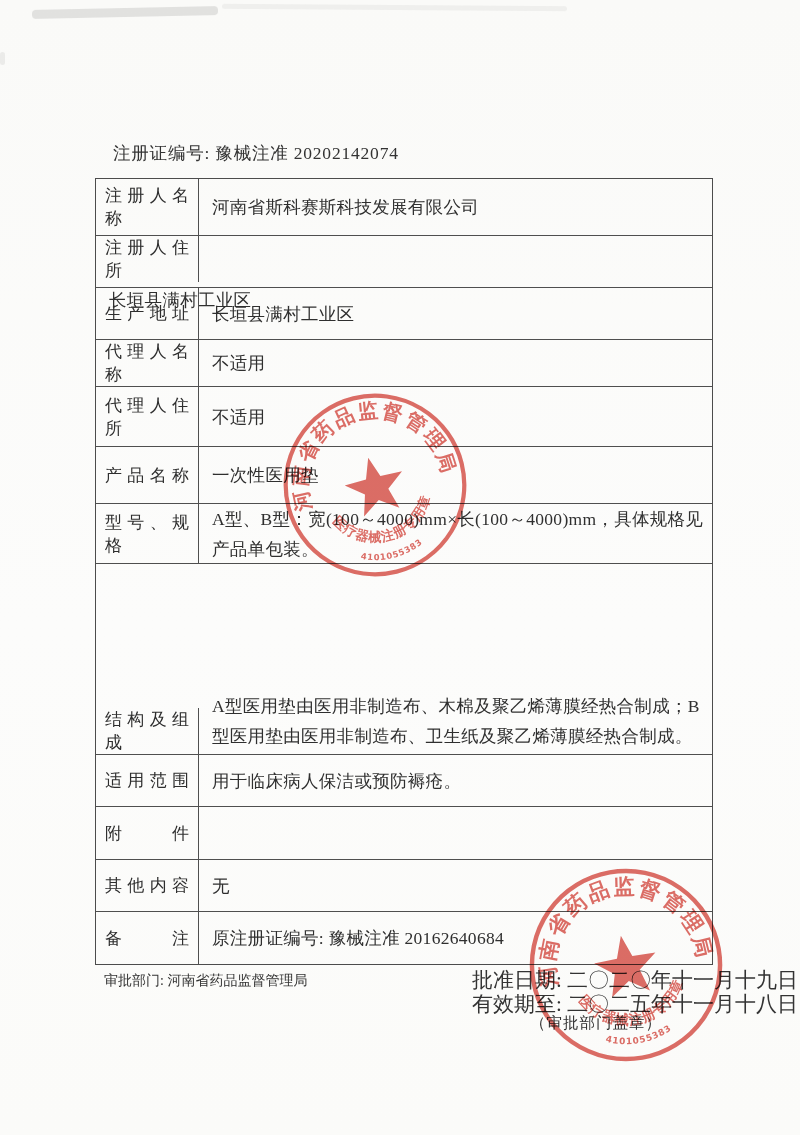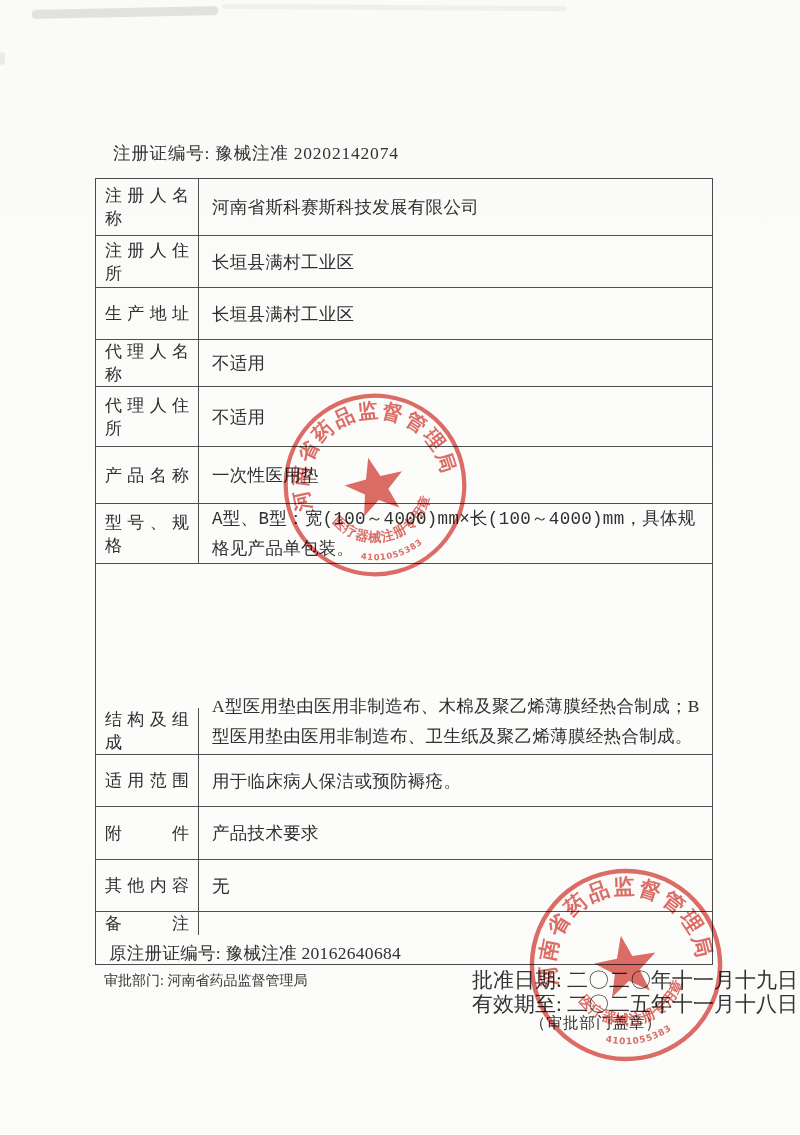--- a/index.html
+++ b/index.html
@@ -14,28 +14,28 @@
   .artifact.a2{left:222px;top:5px;width:345px;height:5px;opacity:.45;transform:rotate(.4deg);}
   .artifact.a3{left:0;top:52px;width:5px;height:13px;opacity:.6;}
 
   .title{position:absolute;top:88px;left:0;width:100%;text-align:center;
          font-family:"DejaVu Sans","Liberation Sans",sans-serif;font-weight:bold;
          font-size:30px;letter-spacing:2px;color:#1b1b1b;}
   .regno{position:absolute;top:141px;left:113px;font-size:17.5px;letter-spacing:.8px;color:#333;}
 
   .cert-table{position:absolute;left:95px;top:178px;width:618px;border:1px solid #4c4c4c;box-sizing:border-box;}
   .row{display:flex;border-bottom:1px solid #4f4f4f;box-sizing:border-box;}
-  .row:last-child{border-bottom:none;flex-direction:column;}
+  .row:last-child{border-bottom:none;}
   .row:nth-of-type(1){height:57px;}
-  .row:nth-of-type(2){height:52px;}
+  .row:nth-of-type(2){height:52px;flex-direction:column;}
   .row:nth-of-type(3){height:52px;}
   .row:nth-of-type(4){height:47px;}
   .row:nth-of-type(5){height:60px;}
   .row:nth-of-type(6){height:57px;}
-  .row:nth-of-type(7){height:60px;font-family:Liberation Mono, monospace;}
+  .row:nth-of-type(7){height:60px;}
   .row:nth-of-type(8){height:191px;align-items:flex-end;}
   .row:nth-of-type(9){height:52px;}
   .row:nth-of-type(10){height:53px;}
   .row:nth-of-type(11){height:52px;}
   .row:nth-of-type(12){height:52px;}
   .cell{box-sizing:border-box;}
   .cell.label{width:103px;border-right:1px solid #4f4f4f;display:flex;align-items:center;}
   .jlabel{display:block;width:100%;padding:0 9px;font-size:17px;color:#2e2e2e;
           text-align:justify;text-align-last:justify;}
   .cell.value{flex:1;display:flex;align-items:center;
@@ -131,23 +131,20 @@
       <div class="cell label">
           <span class="jlabel">适用范围</span>
         </div>
       <div class="cell value">
           <span>用于临床病人保洁或预防褥疮。</span>
         </div>
     </div>
     <div class="row">
       <div class="cell label">
           <span class="jlabel">附　件</span>
-        </div>
-      <div class="cell value">
-          <span>产品技术要求</span>
         </div>
     </div>
     <div class="row">
       <div class="cell label">
           <span class="jlabel">其他内容</span>
         </div>
       <div class="cell value">
           <span>无</span>
         </div>
     </div>

